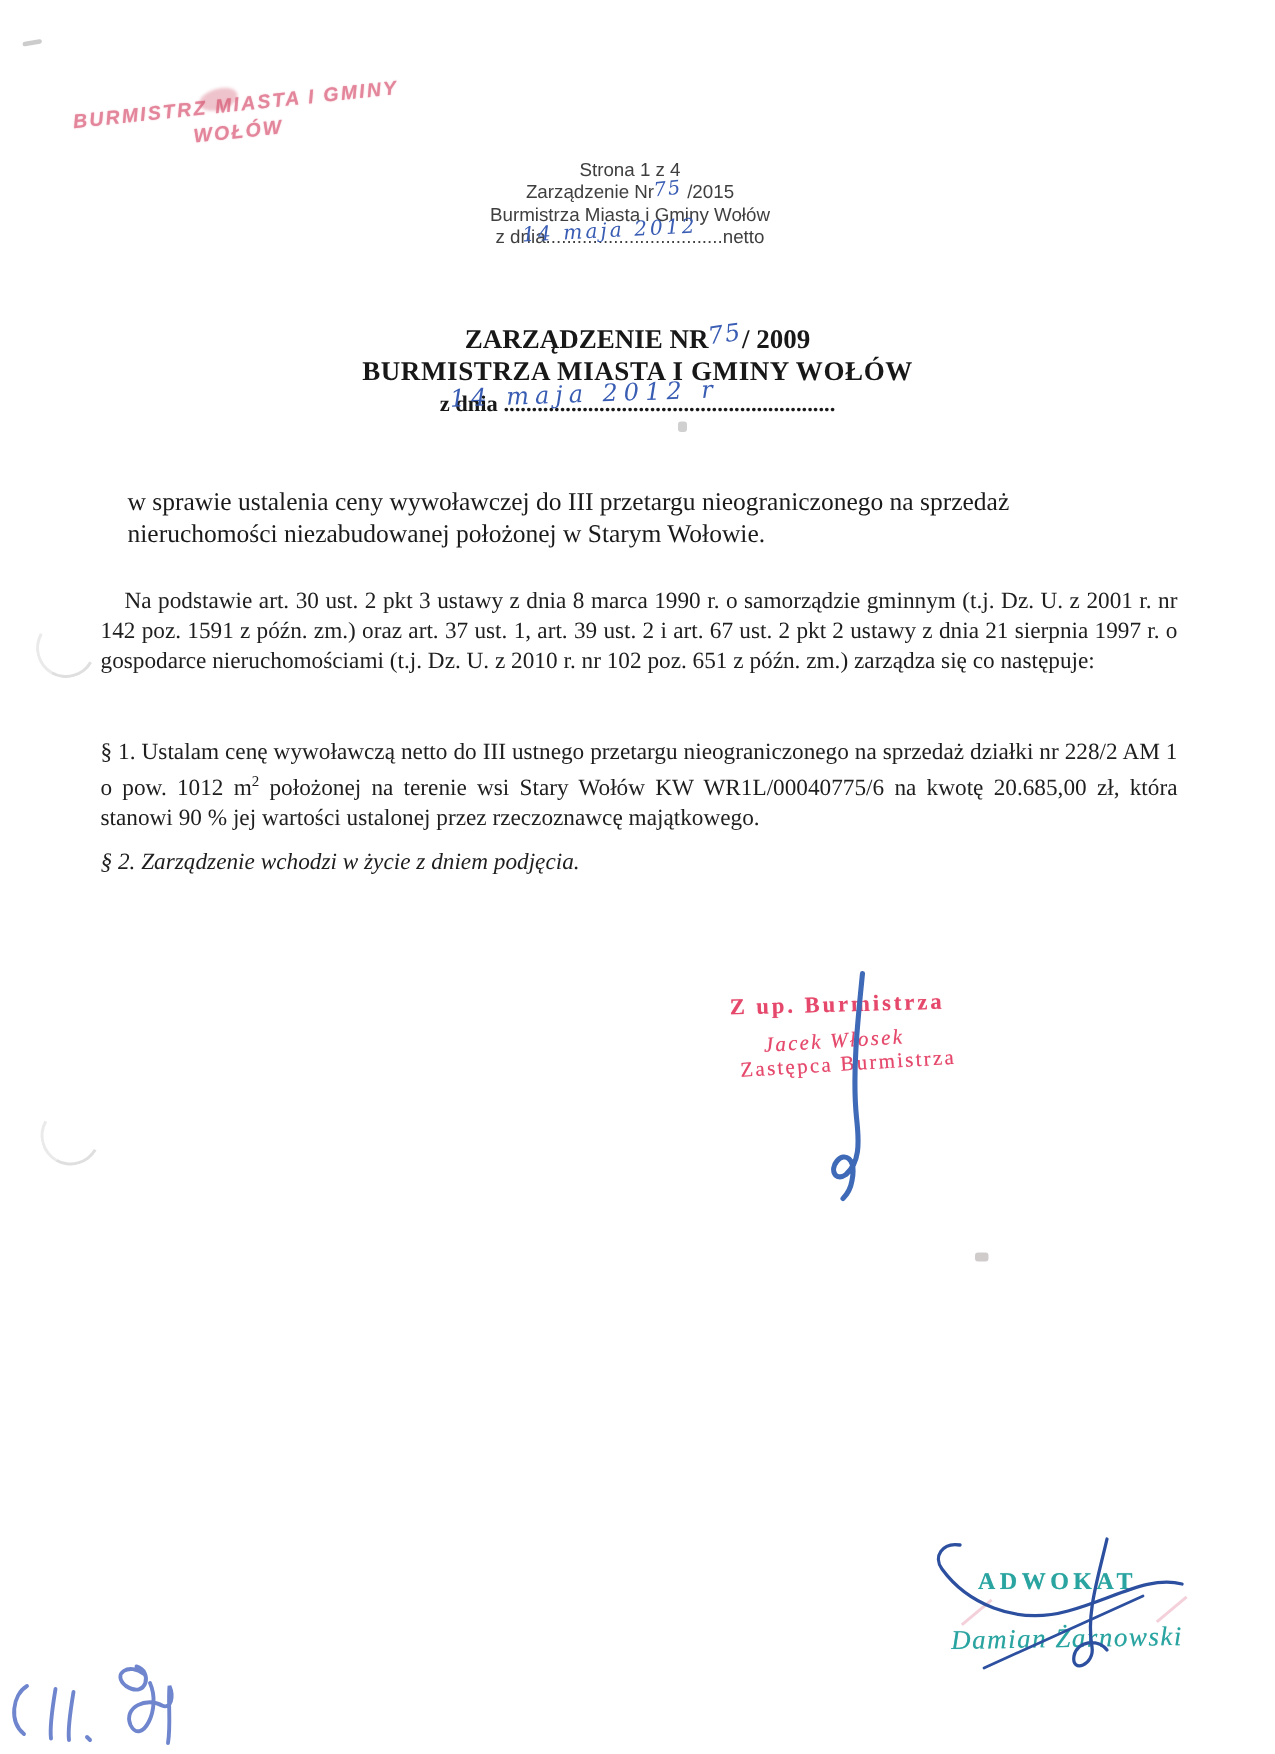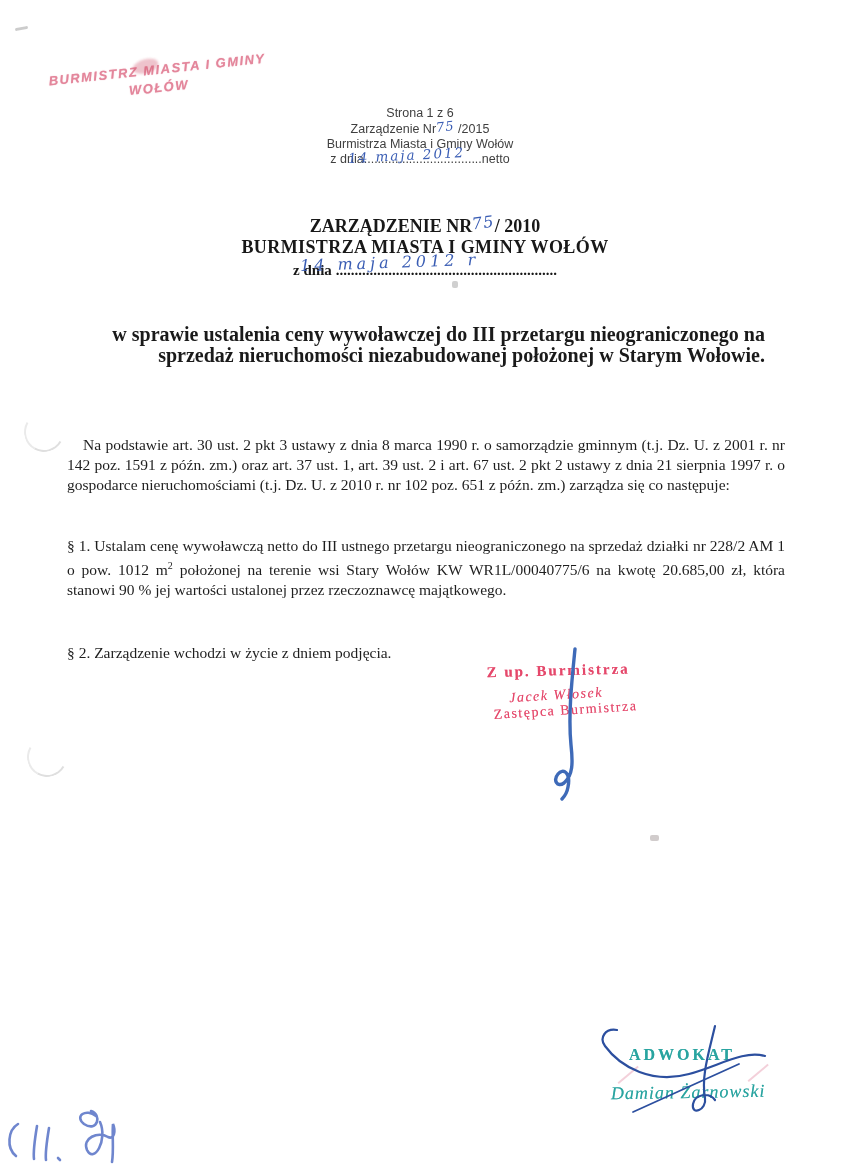--- a/index.html
+++ b/index.html
@@ -64,31 +64,31 @@
     transform:translateY(-4px) rotate(-8deg);letter-spacing:1px;
   }
   .hand-date-big{
     position:absolute;left:300px;top:-7px;
     font-size:16px;font-weight:normal;letter-spacing:4px;
     transform:rotate(-2deg);white-space:nowrap;
   }
   
   .subject{
     position:absolute;left:85px;top:324px;width:680px;
-    font-size:20px;font-weight:bold;line-height:21px;
-    text-align:right;color:#1a1a1a;
+    font-size:17px;font-weight:normal;line-height:21px;
+    text-align:left;color:#1a1a1a;
   }
   
   .para{
     position:absolute;left:67px;width:718px;
-    font-size:15.5px;line-height:20px;text-align:justify;color:#1e1e1e;margin-top:44px;
+    font-size:15.5px;line-height:20px;text-align:justify;color:#1e1e1e;
   }
   .p-basis{top:391px;text-indent:16px;}
   .p-par1{top:492px;}
-  .p-par2{top:599px;}
+  .p-par2{top:565px;font-style:italic;}
   sup{font-size:10px;}
   
   .hole{
     position:absolute;width:36px;height:36px;border-radius:50%;
     border:2px solid transparent;
     border-bottom-color:#dcdcdc;border-left-color:#e8e8e8;
     transform:rotate(-15deg);opacity:.9;
   }
   .hole1{left:24px;top:412px;}
   .hole2{left:27px;top:737px;}
@@ -100,21 +100,21 @@
   }
   .stamp-deputy .d1{font-size:15px;font-weight:bold;letter-spacing:2px;white-space:nowrap;}
   .stamp-deputy .d2{font-size:14px;font-style:italic;letter-spacing:1.5px;margin-top:7px;margin-left:22px;transform:rotate(-2deg);white-space:nowrap;}
   .stamp-deputy .d3{font-size:14px;letter-spacing:1.5px;margin-top:0px;margin-left:6px;transform:rotate(-2deg);white-space:nowrap;}
   .sig-deputy{position:absolute;left:538px;top:643px;}
   
   .speck1{position:absolute;left:650px;top:835px;width:9px;height:6px;background:#9a8f8f;opacity:.45;border-radius:2px;}
   .speck2{position:absolute;left:15px;top:27px;width:13px;height:3px;background:#9a9a9a;opacity:.5;transform:rotate(-10deg);border-radius:2px;}
   .speck3{position:absolute;left:452px;top:281px;width:6px;height:7px;background:#8a8a8a;opacity:.4;border-radius:2px;}
   
-  .stamp-advocate{position:absolute;left:595px;top:1022px;width:190px;height:100px;color:#29a4a0;}
+  .stamp-advocate{position:absolute;left:618px;top:1022px;width:190px;height:100px;color:#29a4a0;}
   .stamp-advocate .a1{
     position:absolute;left:34px;top:24px;
     font-size:16px;letter-spacing:3px;font-weight:bold;white-space:nowrap;
     text-shadow:0 0 .5px rgba(41,164,160,.6);
   }
   .stamp-advocate .a2{
     position:absolute;left:16px;top:60px;
     font-size:18px;font-style:italic;letter-spacing:1px;white-space:nowrap;
     transform:rotate(-1deg);
     text-shadow:0 0 .5px rgba(41,164,160,.6);
@@ -137,34 +137,34 @@
   <div class="hole hole1"></div>
   <div class="hole hole2"></div>
 
   <div class="stamp-top">
     <div class="smudge"></div>
     <div class="l1">BURMISTRZ MIASTA I GMINY</div>
     <div class="l2">WOŁÓW</div>
   </div>
 
   <div class="doc-header">
-    <div class="row">Strona 1 z 6</div>
+    <div class="row">Strona 1 z 4</div>
     <div class="row">
       <span>Zarządzenie Nr</span><span class="hand hand-num-small">75</span> <span>/2015</span>
     </div>
     <div class="row">Burmistrza Miasta i Gminy Wołów</div>
     <div class="row">
       <span>z dnia</span><span>..................................</span><span>netto</span>
       <span class="hand hand-date-small">14 maja 2012</span>
     </div>
   </div>
 
   <div class="title-block">
     <div class="t1">
-      <span>ZARZĄDZENIE NR</span><span class="hand hand-num-big">75</span><span>/ 2010</span>
+      <span>ZARZĄDZENIE NR</span><span class="hand hand-num-big">75</span><span>/ 2009</span>
     </div>
     <div class="t2">BURMISTRZA MIASTA I GMINY WOŁÓW</div>
     <div class="t3">
       <span>z dnia</span>
       <span>...........................................................</span>
       <span class="hand hand-date-big">14 maja 2012 r</span>
     </div>
   </div>
 
   <div class="subject">w sprawie ustalenia ceny wywoławczej do III przetargu nieograniczonego na sprzedaż nieruchomości niezabudowanej położonej w Starym Wołowie.</div>

